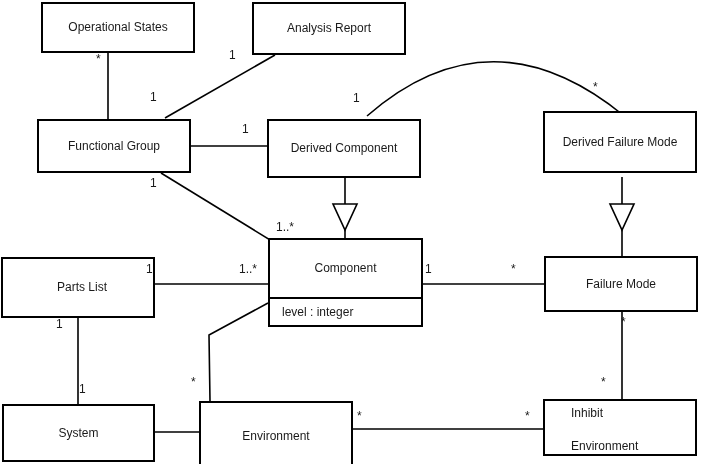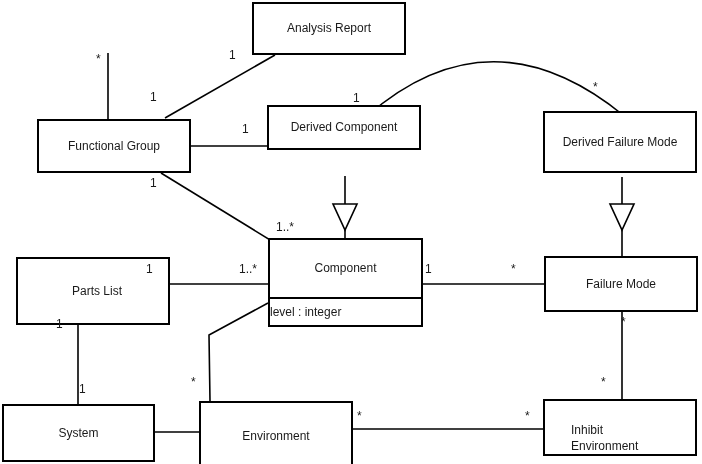--- a/index.html
+++ b/index.html
@@ -31,30 +31,31 @@
     display: flex;
     flex-direction: column;
     align-items: center;
     justify-content: center;
     text-align: center;
     line-height: 15px;
     white-space: nowrap;
   }
   .node.align-left .node-title {
     align-items: flex-start;
-    justify-content: flex-end;
+    justify-content: space-between;
     text-align: left;
     padding: 4px 0 0 26px;
     line-height: 16px;
   }
   .node-attrs {
     flex: 0 0 auto;
     border-top: 2px solid #000000;
     display: flex;
     align-items: center;
+    padding-left: 12px;
     white-space: nowrap;
   }
   .mult {
     position: absolute;
     font-size: 12px;
     line-height: 12px;
     color: #1a1a1a;
     white-space: nowrap;
   }
 </style>
@@ -73,33 +74,36 @@
       <path d="M 622 177 L 622 256" fill="none" stroke="#000000" stroke-width="1.6"></path>
       <polygon points="610,204 634,204 622,230" fill="#ffffff" stroke="#000000" stroke-width="1.6"></polygon>
       <path d="M 155 284 L 268 284" fill="none" stroke="#000000" stroke-width="1.6"></path>
       <path d="M 423 284 L 544 284" fill="none" stroke="#000000" stroke-width="1.6"></path>
       <path d="M 78 314 L 78 404" fill="none" stroke="#000000" stroke-width="1.6"></path>
       <path d="M 154 432 L 199 432" fill="none" stroke="#000000" stroke-width="1.6"></path>
       <path d="M 268 303 L 209 335 L 210 401" fill="none" stroke="#000000" stroke-width="1.6"></path>
       <path d="M 353 429 L 543 429" fill="none" stroke="#000000" stroke-width="1.6"></path>
       <path d="M 622 312 L 622 399" fill="none" stroke="#000000" stroke-width="1.6"></path>
     </svg>
+<div class="node" style="left: 41px; top: 2px; width: 154px; height: 51px;">
+      <div class="node-title">Operational States</div>
+    </div>
     <div class="node" style="left: 37px; top: 119px; width: 154px; height: 54px;">
       <div class="node-title">Functional Group</div>
     </div>
     <div class="node" style="left: 252px; top: 2px; width: 154px; height: 53px;">
       <div class="node-title">Analysis Report</div>
     </div>
-    <div class="node" style="left: 267px; top: 105px; width: 154px; height: 45px;">
+    <div class="node" style="left: 267px; top: 119px; width: 154px; height: 59px;">
       <div class="node-title">Derived Component</div>
     </div>
     <div class="node" style="left: 543px; top: 111px; width: 154px; height: 62px;">
       <div class="node-title">Derived Failure Mode</div>
     </div>
-    <div class="node" style="left: 16px; top: 257px; width: 154px; height: 68px; padding-left: 8px;">
+    <div class="node" style="left: 1px; top: 257px; width: 154px; height: 61px; padding-left: 8px;">
       <div class="node-title">Parts List</div>
     </div>
     <div class="node" style="left: 268px; top: 238px; width: 155px; height: 89px;">
       <div class="node-title">Component</div>
       <div class="node-attrs" style="height: 26px;">level : integer</div>
     </div>
     <div class="node" style="left: 544px; top: 256px; width: 154px; height: 56px;">
       <div class="node-title">Failure Mode</div>
     </div>
     <div class="node" style="left: 2px; top: 404px; width: 153px; height: 58px;">

